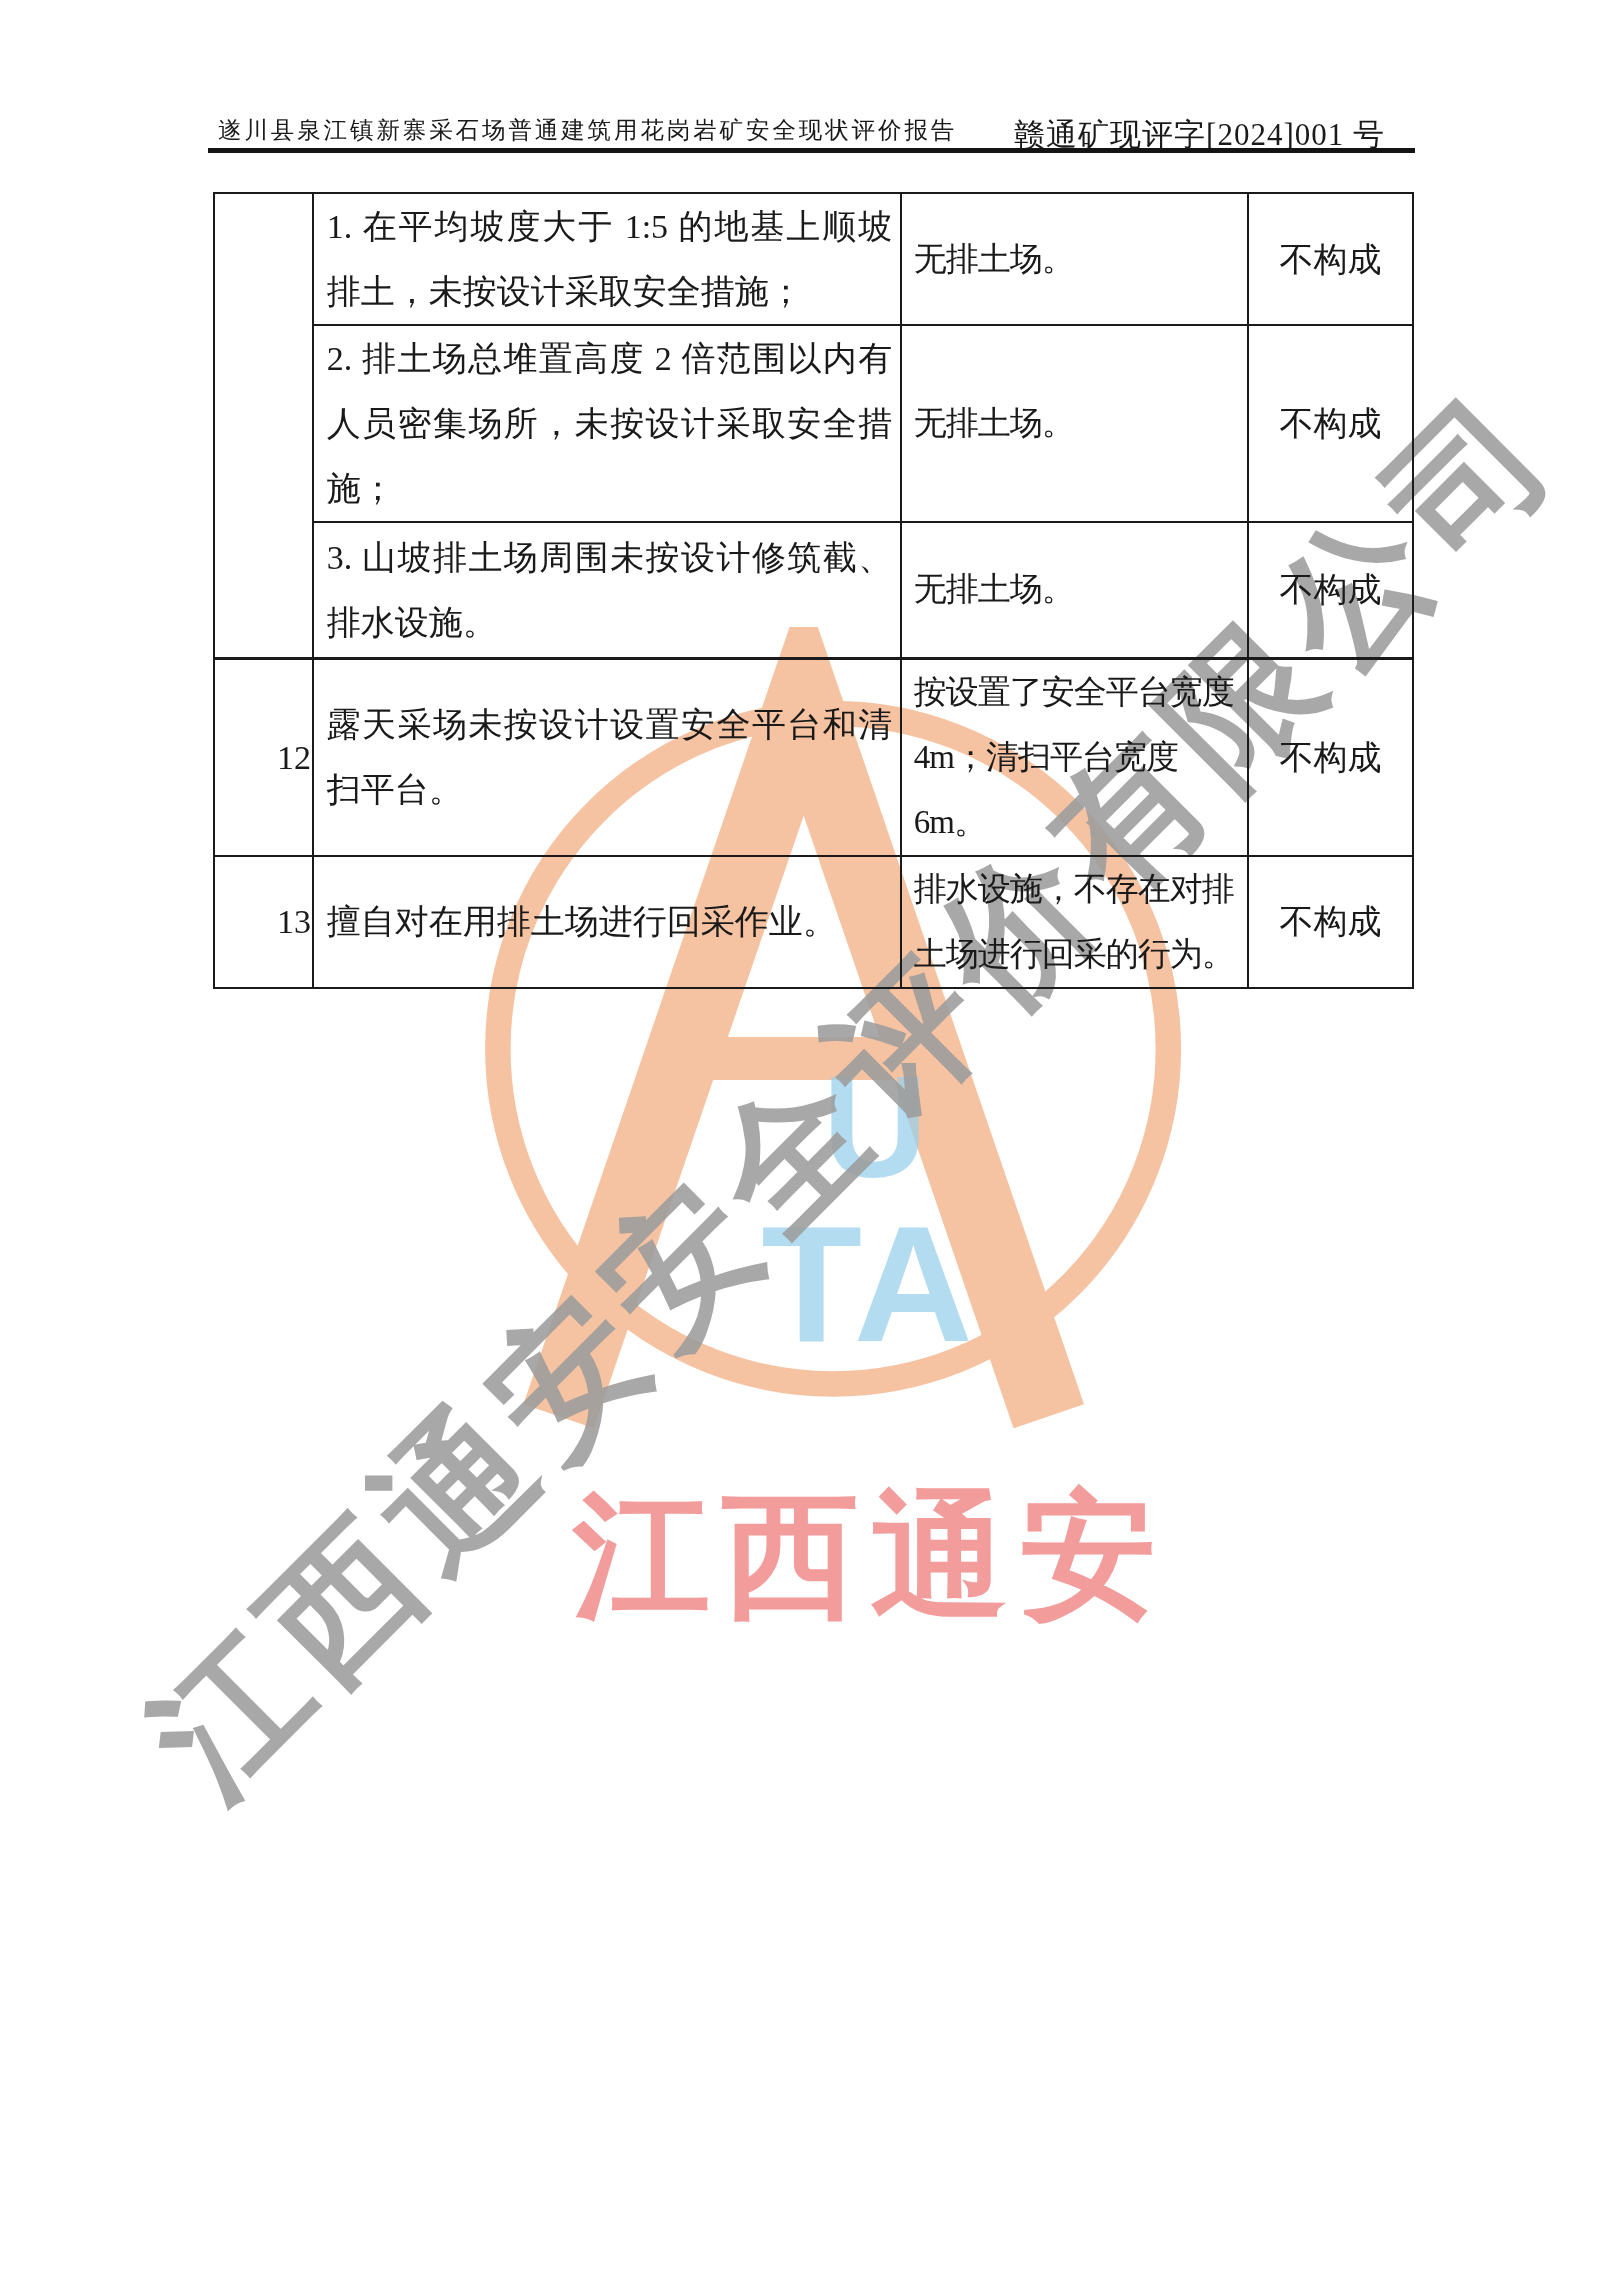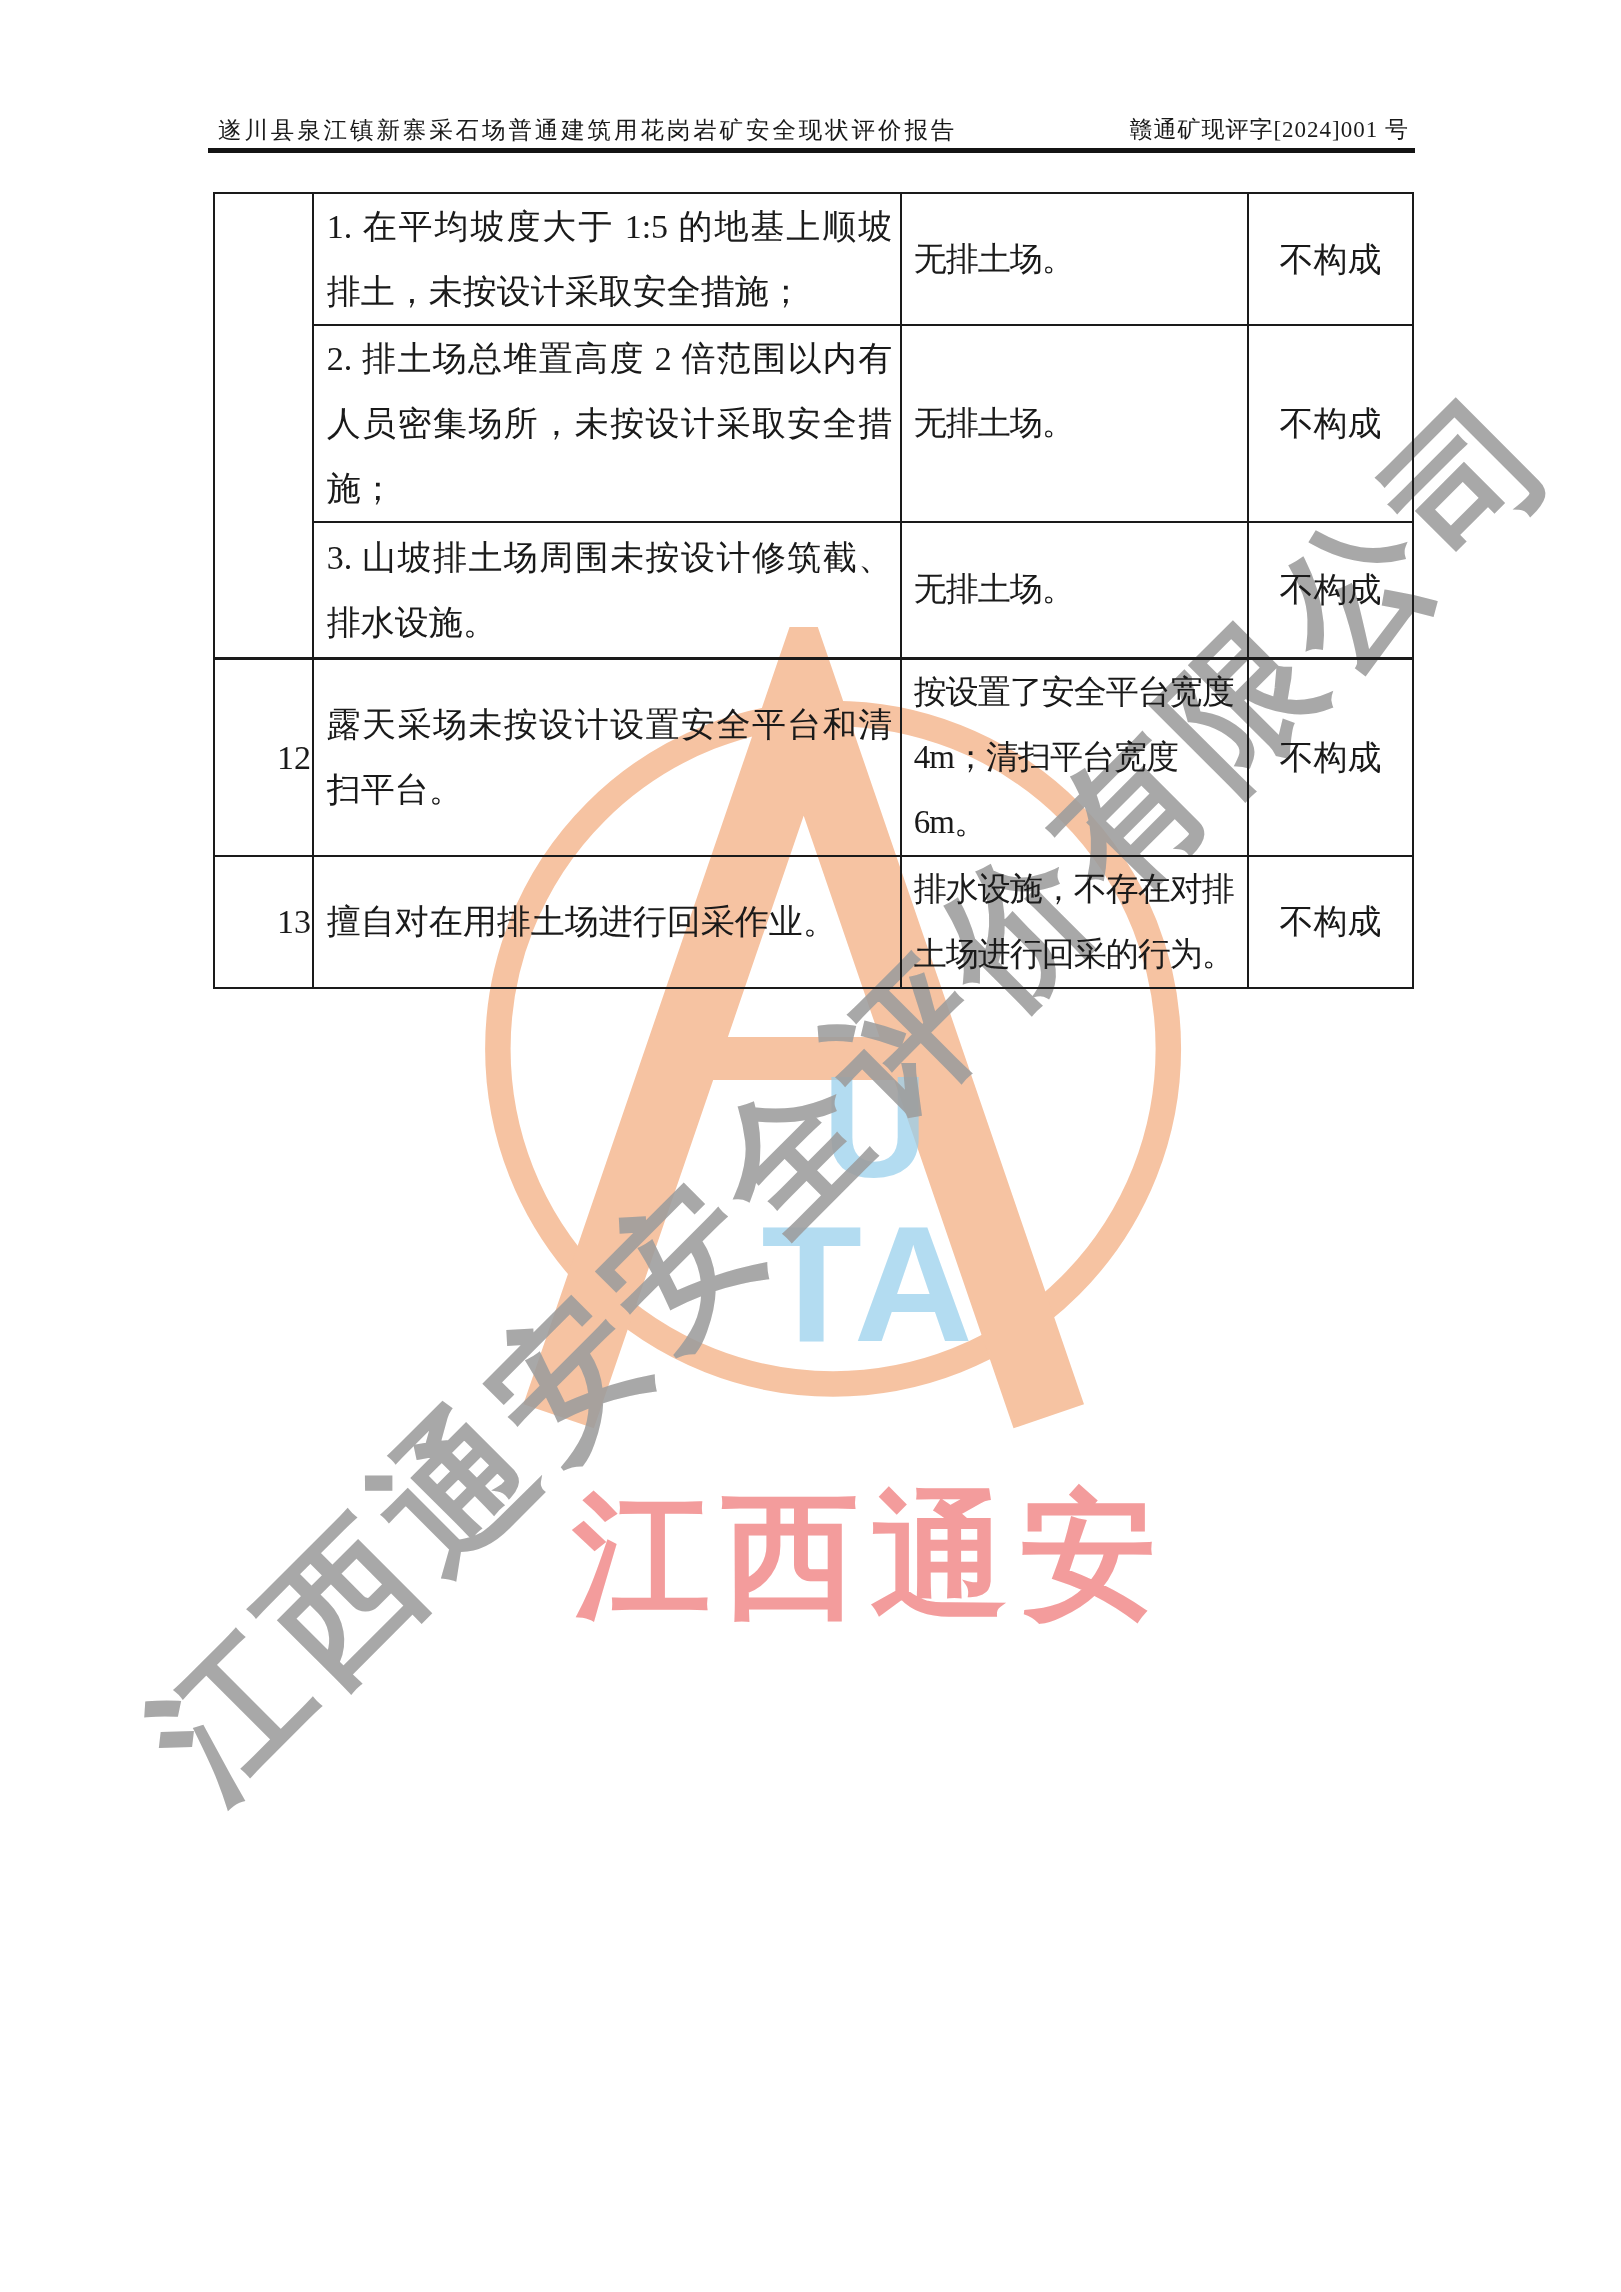--- a/index.html
+++ b/index.html
@@ -24,21 +24,21 @@
     font-family:"Liberation Sans","DejaVu Sans",sans-serif;font-weight:bold;
     font-size:147px;letter-spacing:11.8px;white-space:nowrap;
     color:rgba(156,156,156,.88);line-height:1;}
   .wm-red{
     position:absolute;left:573px;top:1482px;
     font-size:137px;font-weight:bold;letter-spacing:11.8px;white-space:nowrap;
     color:rgba(241,139,139,.85);line-height:1.1;}
 
   
   .hdr-left{position:absolute;left:218px;top:114px;font-size:23.5px;letter-spacing:2.9px;white-space:nowrap;}
-  .hdr-right{position:absolute;right:212px;top:114px;font-size:23px;letter-spacing:1px;white-space:nowrap;}
+  .hdr-right{position:absolute;right:236px;top:114px;font-size:31px;letter-spacing:1px;white-space:nowrap;}
   .hdr-rule{position:absolute;left:208px;top:148px;width:1207px;height:4.9px;background:#141414;}
 
   
   .doc-table{
     position:absolute;left:213px;top:192px;
     border-collapse:collapse;table-layout:fixed;width:1199px;
     border:2.9px solid #1a1a1a;font-size:34px;}
   .doc-table td{border:2px solid #1a1a1a;line-height:65px;vertical-align:middle;overflow:hidden;}
   .doc-table tr:nth-child(1){height:131px;}
   .doc-table tr:nth-child(2){height:119px;}

